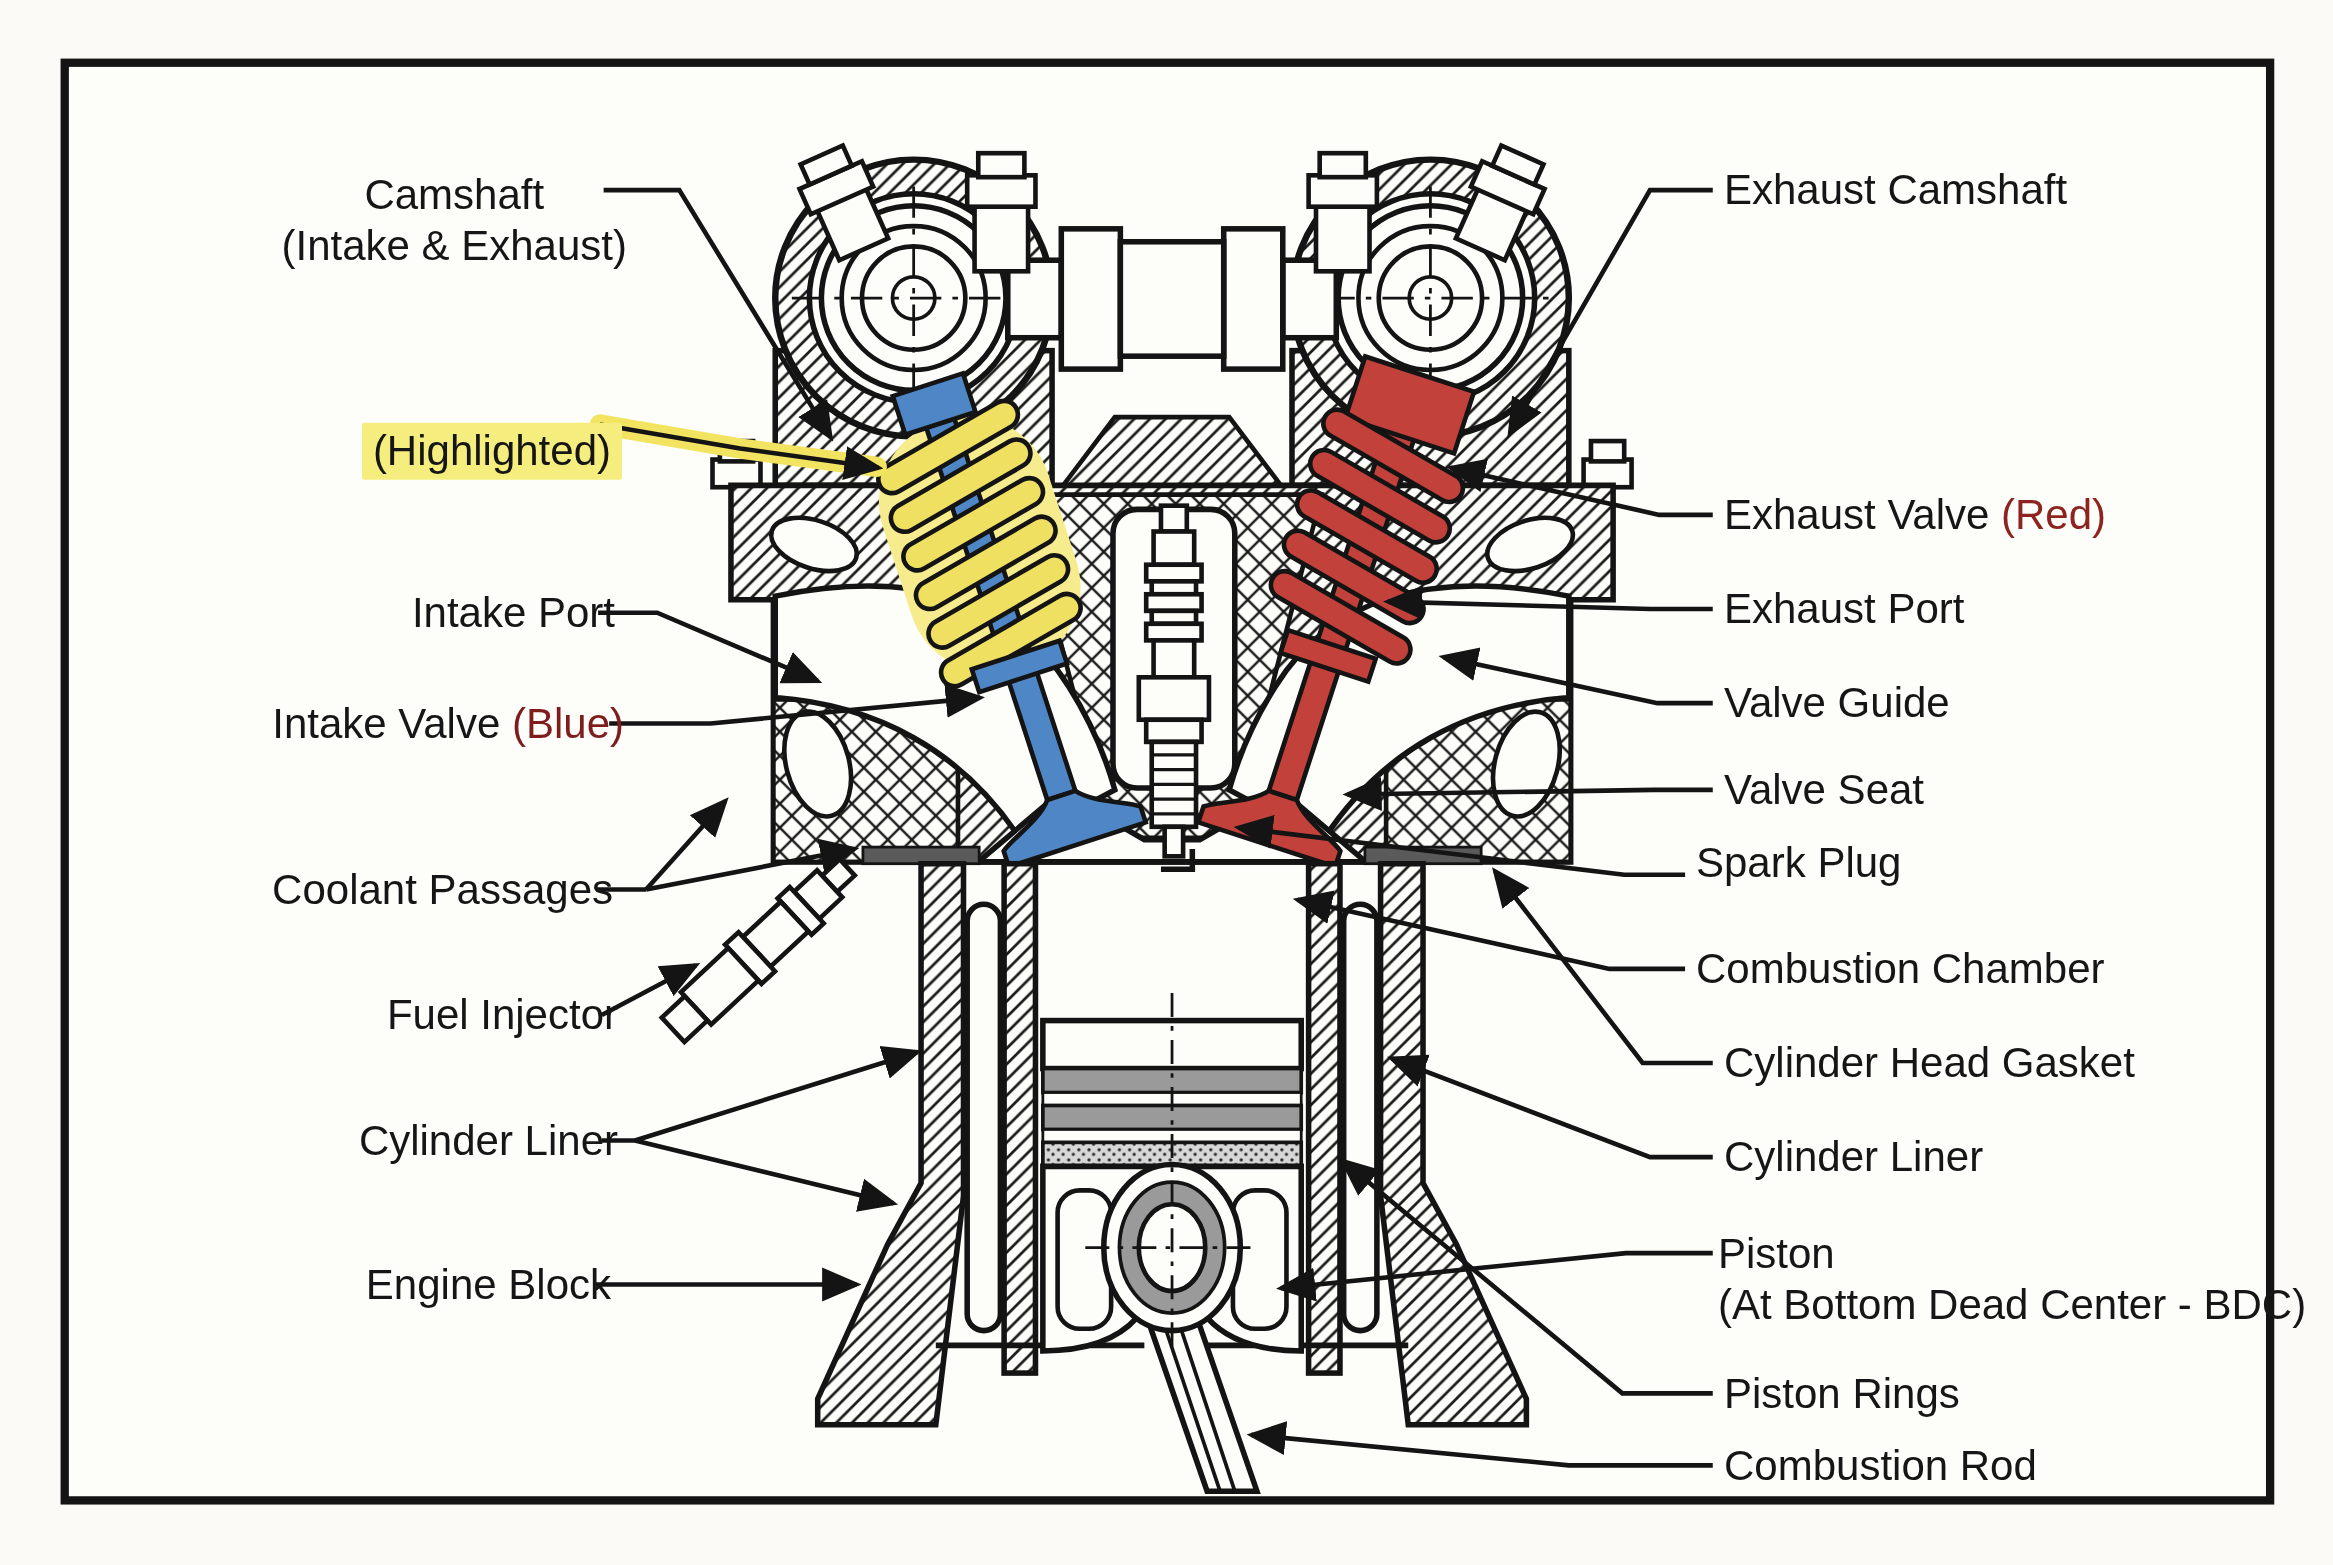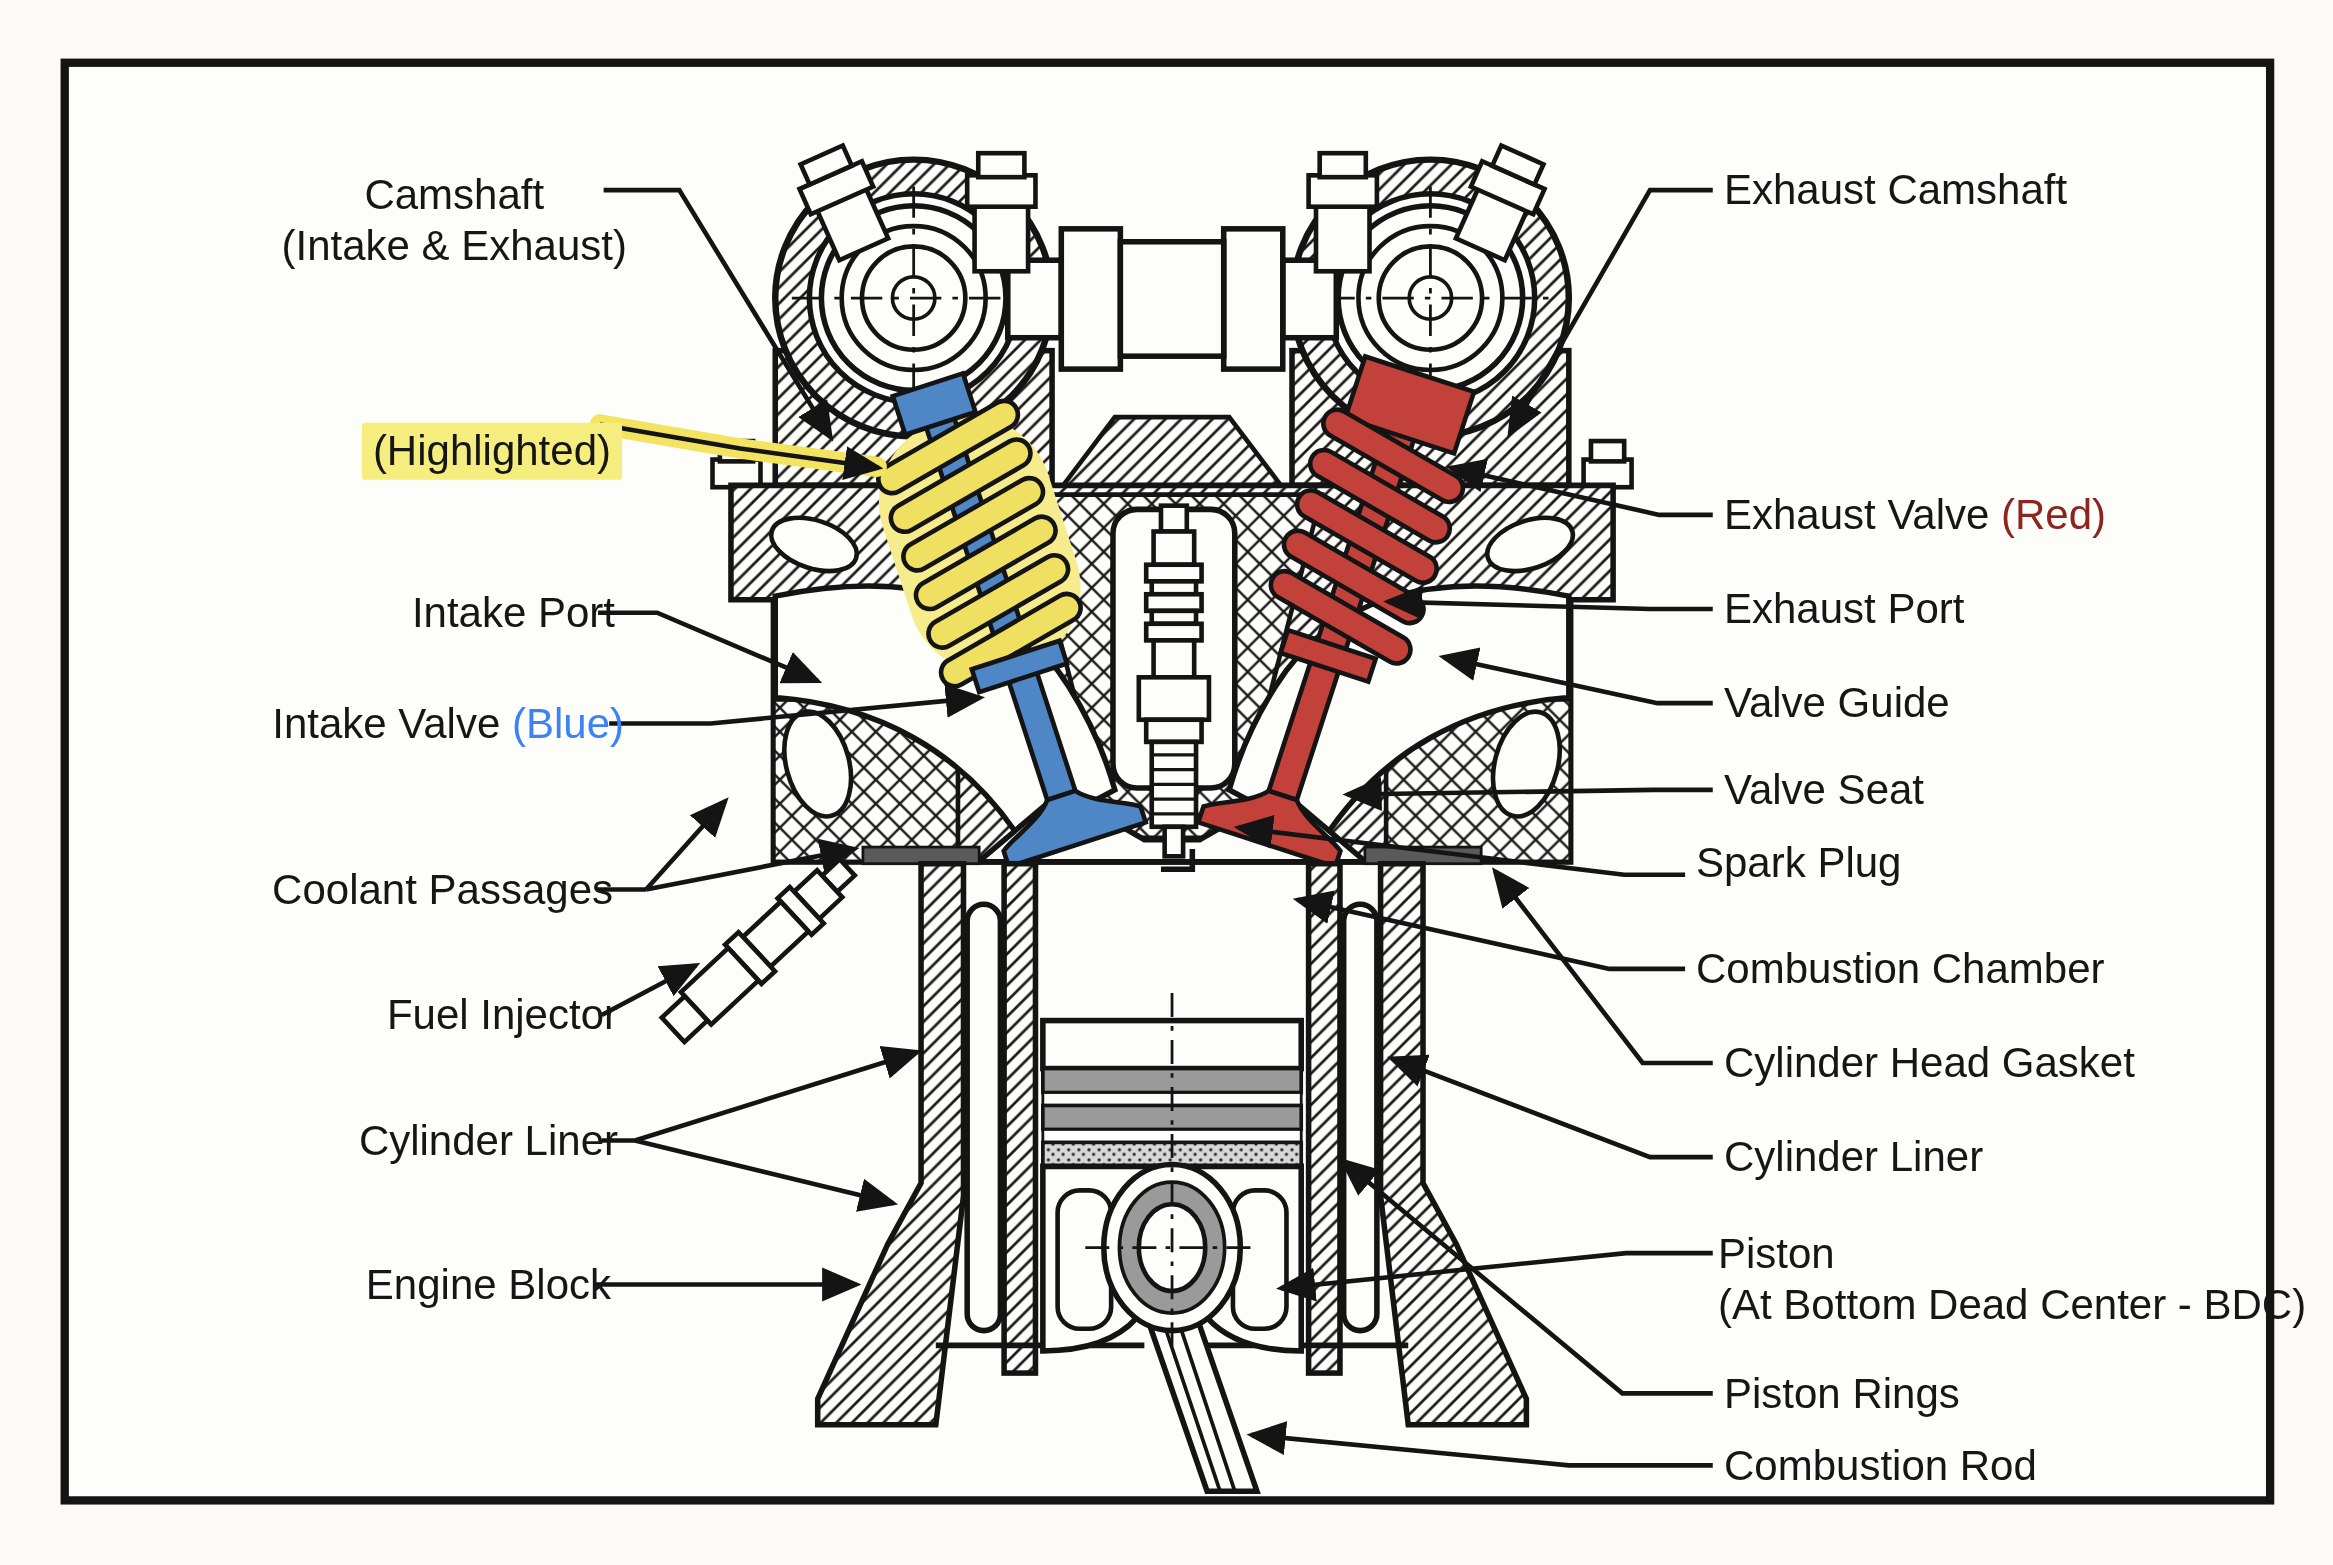--- a/index.html
+++ b/index.html
@@ -263,21 +263,21 @@
 
 <div class="lbl c" style="right:1735px; top:450px;">
   <div style="margin-top:1.8px;"><span class="hl-line" style="background: rgb(245, 238, 126);">(Highlighted)</span></div>
 </div>
 
 <div class="lbl l" style="right:1742px; top:613px;">
   <span>Intake Port</span>
 </div>
 
 <div class="lbl l" style="right:1733px; top:724px;">
-  <span>Intake Valve </span><span style="color: #3b82f6;">(Blue)</span>
+  <span>Intake Valve </span><span style="color: #7f1d1d;">(Blue)</span>
 </div>
 
 <div class="lbl l" style="right:1744px; top:890px;">
   <span>Coolant Passages</span>
 </div>
 
 <div class="lbl l" style="right:1739px; top:1015px;">
   <span>Fuel Injector</span>
 </div>
 

